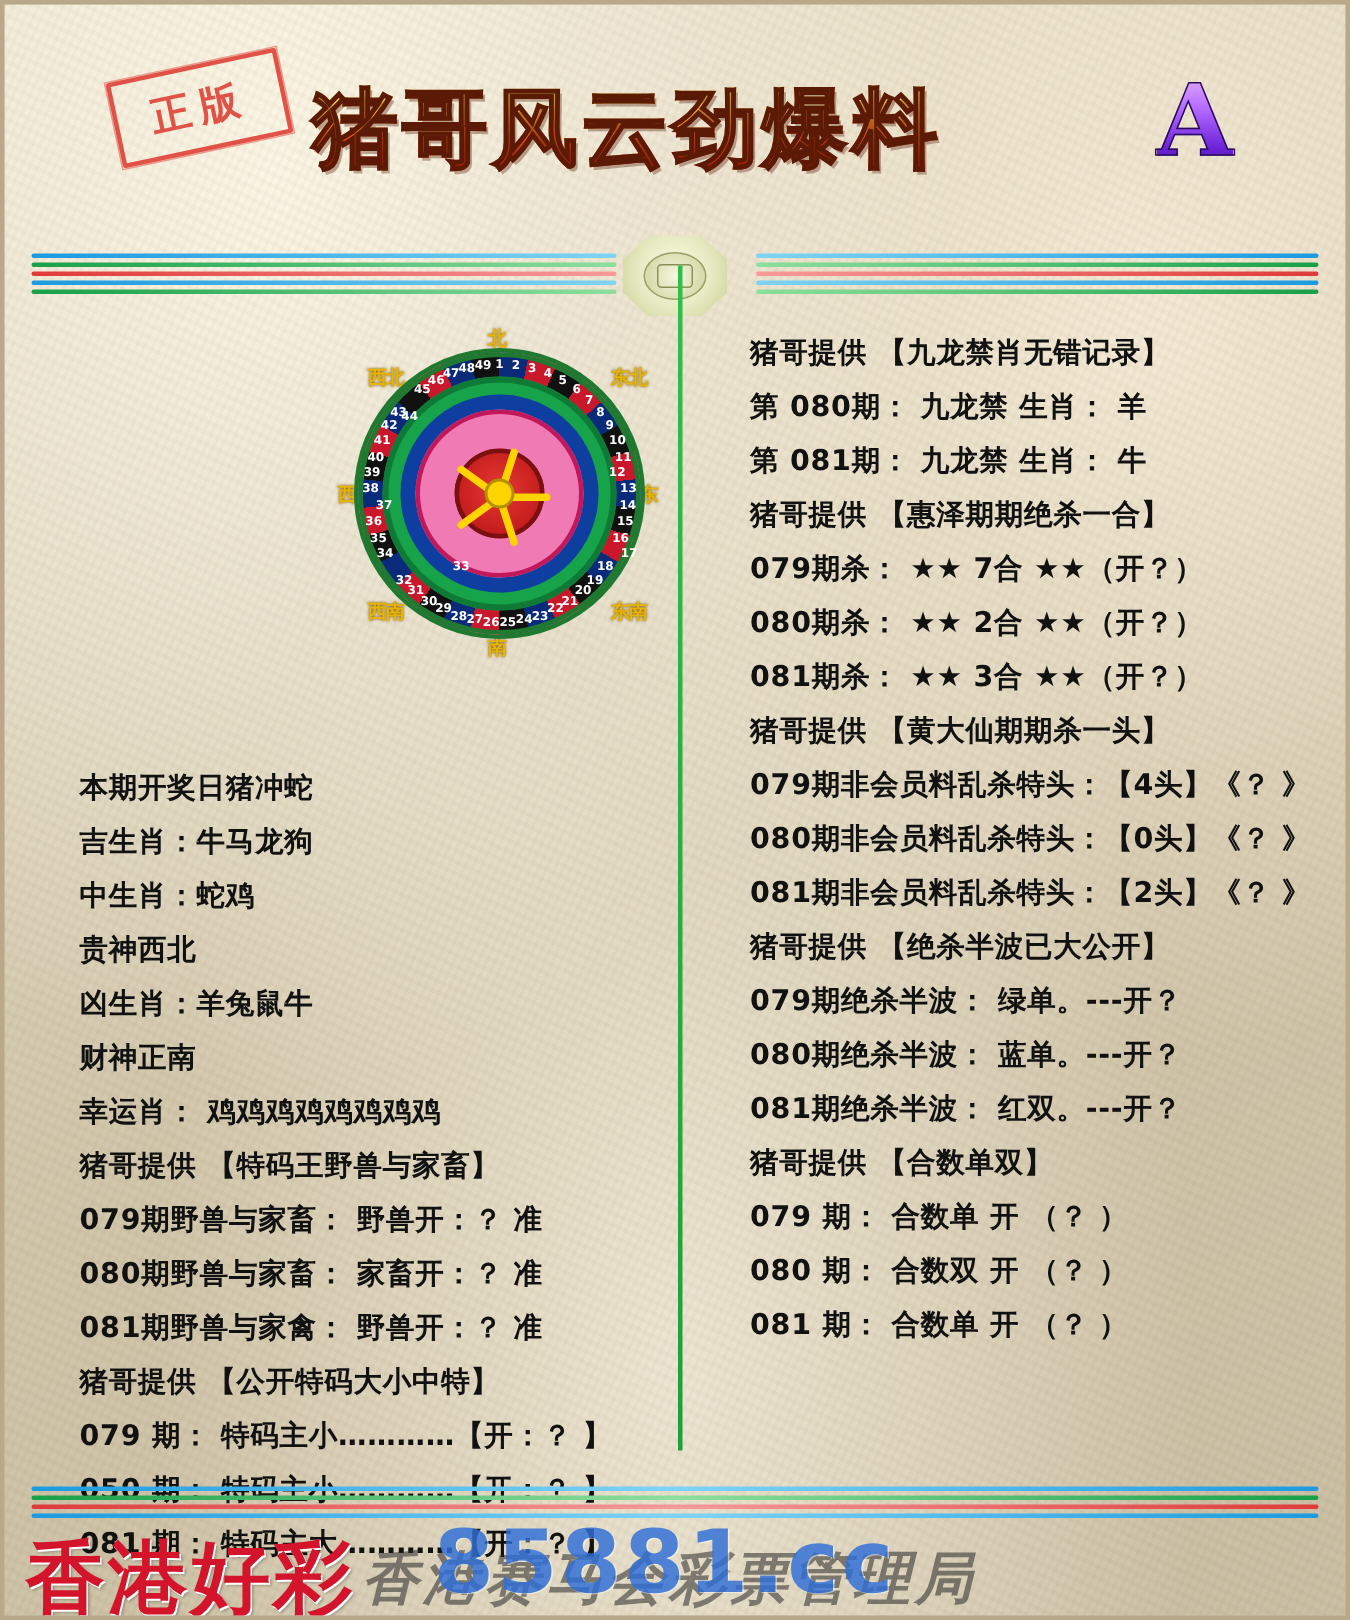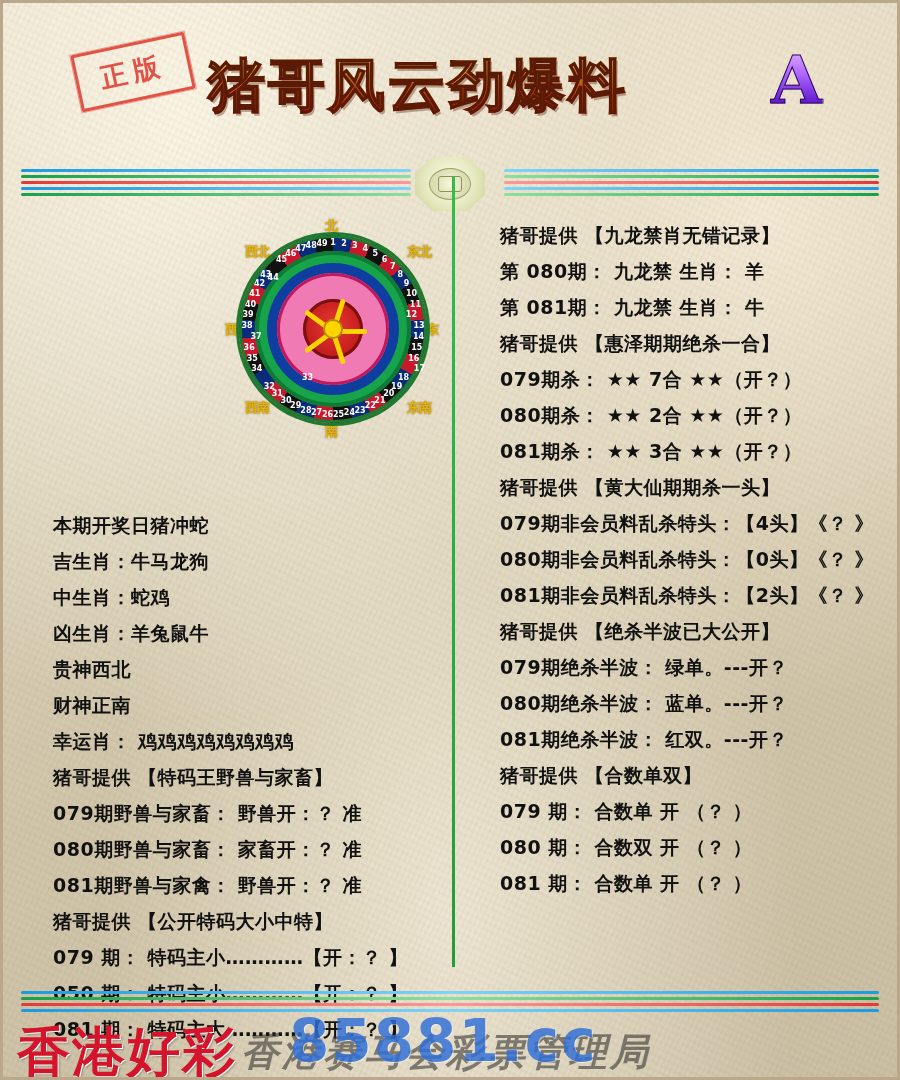--- a/index.html
+++ b/index.html
@@ -421,22 +421,22 @@
         <div class="tick" style="left: 73.727px; top: 27.2852px; width: 12px; text-align: center;">47</div>
         <div class="tick" style="left: 84.1857px; top: 23.8126px; width: 12px; text-align: center;">48</div>
         <div class="tick" style="left: 95.0026px; top: 21.7061px; width: 12px; text-align: center;">49</div>
       </div>
 
     <div class="col left">
       <div class="spacer-rows"></div>
       <div class="row">本期开奖日猪冲蛇</div>
       <div class="row">吉生肖：牛马龙狗</div>
       <div class="row">中生肖：蛇鸡</div>
+      <div class="row">贵神西北</div>
       <div class="row">凶生肖：羊兔鼠牛</div>
-      <div class="row">贵神西北</div>
       <div class="row">财神正南</div>
       <div class="row">幸运肖： 鸡鸡鸡鸡鸡鸡鸡鸡</div>
       <div class="row">猪哥提供 【特码王野兽与家畜】</div>
       <div class="row">079期野兽与家畜： 野兽开：？ 准</div>
       <div class="row">080期野兽与家畜： 家畜开：？ 准</div>
       <div class="row">081期野兽与家禽： 野兽开：？ 准</div>
       <div class="row">猪哥提供 【公开特码大小中特】</div>
       <div class="row">079 期： 特码主小…………【开：？ 】</div>
       <div class="row">050 期： 特码主小…………【开：？ 】</div>
       <div class="row">081 期： 特码主大…………【开：？ 】</div>

